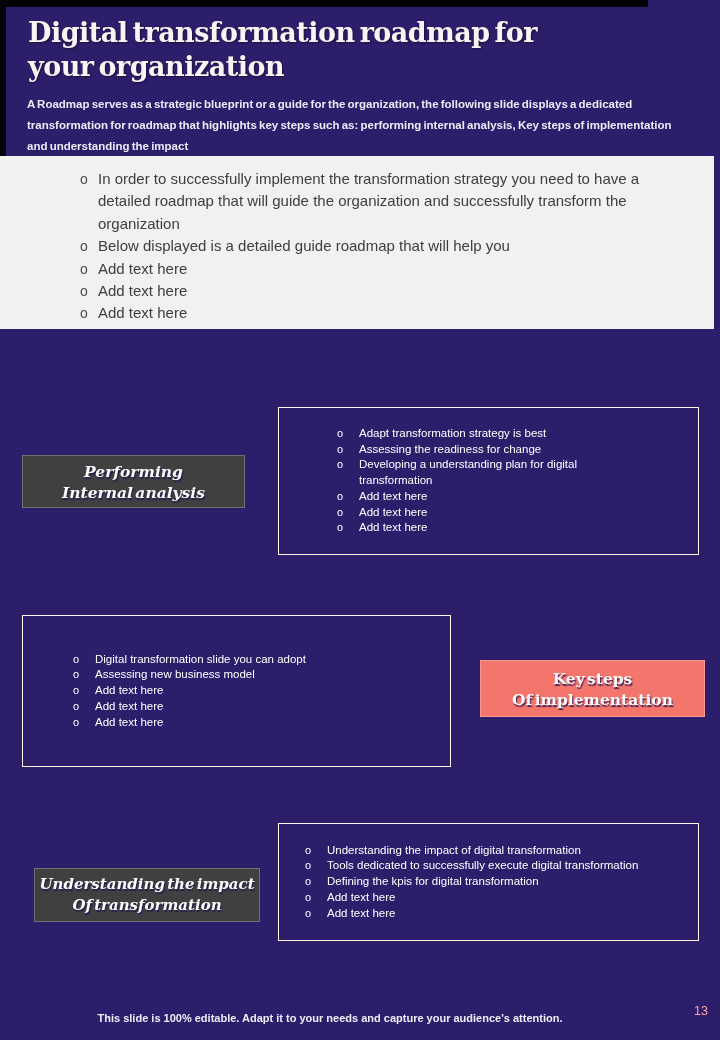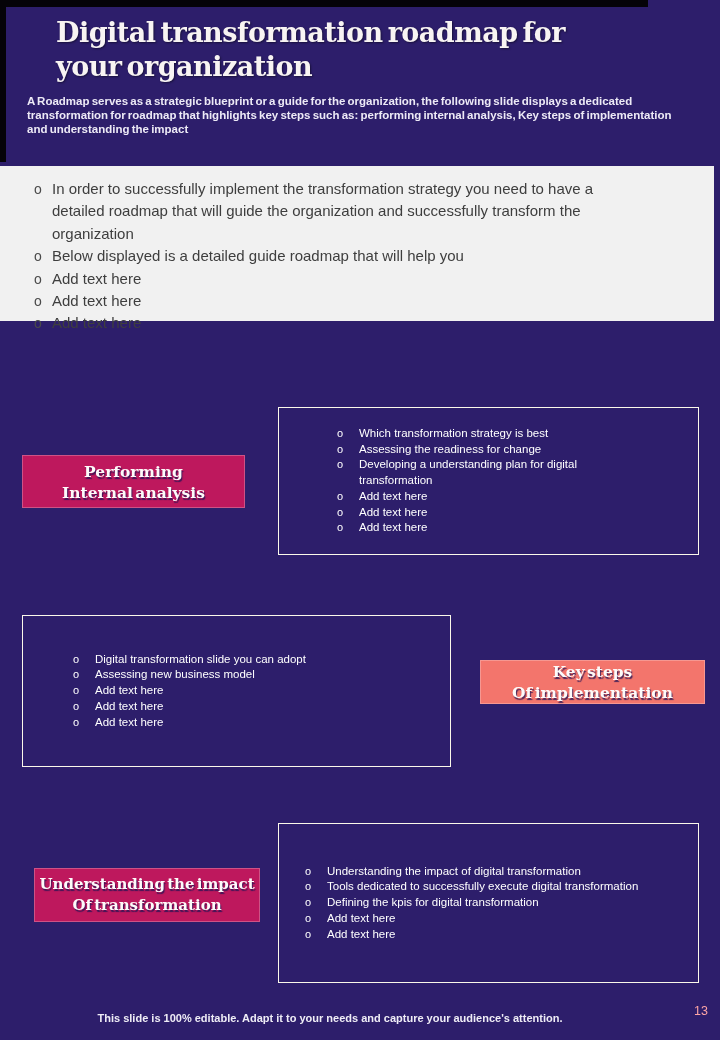--- a/index.html
+++ b/index.html
@@ -9,62 +9,62 @@
     background:#2D1E6B;
     font-family:"Liberation Sans", sans-serif;
   }
   .edge-top { position:absolute; left:0; top:0; width:648px; height:7px; background:#050308; }
   .edge-left { position:absolute; left:0; top:0; width:6px; height:162px; background:#050308; }
 
   
   .title { position:absolute; left:28px; top:16px; color:#F8F4F3;
     font-family:"DejaVu Serif", serif; font-weight:bold;
     font-size:27px; line-height:34px; letter-spacing:-0.5px; word-spacing:-4px;
-    text-shadow:1px 1px 2px rgba(0,0,0,.45);margin-left:28px; }
+    text-shadow:1px 1px 2px rgba(0,0,0,.45); }
   .title span { display:block; }
   .subtitle { position:absolute; left:27px; top:94px; width:648px;
-    color:#EDEAF6; font-size:11.5px; font-weight:bold; line-height:14px;
+    color:#EDEAF6; font-size:11.5px; font-weight:bold; line-height:21px;
     word-spacing:-1px; }
 
   
-  .intro { position:absolute; left:0; top:166px; width:714px; height:155px;
-    background:#F1F1F1; }
+  .intro { position:absolute; left:0; top:156px; width:714px; height:173px;
+    background:#F1F1F1;padding-left:46px; }
   .intro ul { list-style:none; margin:12px 0 0 34px; width:600px; }
   .intro li { position:relative; padding-left:18px; color:#3E3E3E;
     font-size:15px; line-height:22.4px; }
   .intro li::before { content:"o"; position:absolute; left:0; top:0;
     color:#4a4a4a; font-size:14px; }
 
   
   .label-box { position:absolute; display:flex; flex-direction:column;
     align-items:center; justify-content:center; text-align:center;
     color:#FDFBFA; font-family:"DejaVu Serif", serif; font-weight:bold;
     font-size:15.5px; line-height:21px; word-spacing:-3px;
     text-shadow:1px 1.5px 1px rgba(35,20,85,.8);
     border:1px solid rgba(255,255,255,.25); }
   .label-box span { display:block; }
-  .lavender { background:#be185d; }
+  .lavender { background:#404040;font-style:italic; }
   .coral { background:#F3756C; }
   .label-1 { left:22px; top:455px; width:223px; height:53px; }
-  .label-2 { left:480px; top:660px; width:225px; height:44px; }
+  .label-2 { left:480px; top:660px; width:225px; height:57px; }
   .label-3 { left:34px; top:868px; width:226px; height:54px; font-size:15px; }
 
   
   .detail-box { position:absolute; border:1px solid #FBF8EA;
     display:flex; flex-direction:column; justify-content:center; }
   .detail-box ul { list-style:none; }
   .detail-box li { position:relative; padding-left:22px; color:#FFFFFF;
     font-size:11.5px; line-height:15.8px; }
   .detail-box li::before { content:"o"; position:absolute; left:0; top:0;
     font-size:11px; color:#FFFFFF; }
   .box-1 { left:278px; top:407px; width:421px; height:148px; }
   .box-1 ul { padding-left:58px; padding-right:84px; }
   .box-2 { left:22px; top:615px; width:429px; height:152px; }
   .box-2 ul { padding-left:50px; padding-right:40px; }
-  .box-3 { left:278px; top:823px; width:421px; height:160px; }
+  .box-3 { left:278px; top:823px; width:421px; height:118px; }
   .box-3 ul { padding-left:26px; padding-right:20px; }
 
   
   .footer-note { position:absolute; left:0; top:1012px; width:660px;
     text-align:center; color:#EFEDF6; font-size:11px; font-weight:bold; }
   .page-number { position:absolute; right:12px; top:1004px;
     color:#fca5a5; font-size:12.5px; }
 </style>
 </head>
 <body>
@@ -88,21 +88,21 @@
       <li>Add text here</li>
     </ul>
   </section>
 
   <div class="label-box lavender label-1">
     <span>Performing</span>
     <span>Internal analysis</span>
   </div>
   <div class="detail-box box-1">
     <ul>
-      <li>Which transformation strategy is best</li>
+      <li>Adapt transformation strategy is best</li>
       <li>Assessing the readiness for change</li>
       <li>Developing a understanding plan for digital transformation</li>
       <li>Add text here</li>
       <li>Add text here</li>
       <li>Add text here</li>
     </ul>
   </div>
 
   <div class="detail-box box-2">
     <ul>

